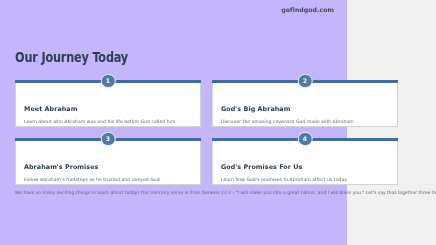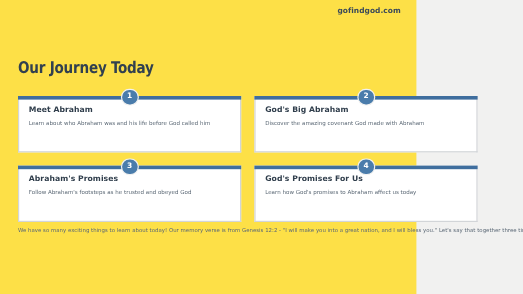--- a/index.html
+++ b/index.html
@@ -13,21 +13,21 @@
     font-family: "Liberation Sans", sans-serif;
     overflow: hidden;
     position: relative;
   }
 
   .slide {
     position: absolute;
     inset: 0;
     width: 347px;
     height: 245px;
-    background: #fde047;
+    background: #c4b5fd;
   }
 
   
   .brand {
     position: absolute;
     top: 6px;
     right: 13px;
     font-size: 6.2px;
     font-weight: bold;
     letter-spacing: 0.05px;
@@ -63,21 +63,21 @@
     column-gap: 11px;
     row-gap: 11px;
   }
 
   .card {
     position: relative;
     background: #ffffff;
     border: 0.8px solid #d2d5d8;
     border-top: none;
     box-sizing: border-box;
-    padding: 7px 8px 4px 8px;
+    padding: 25px 8px 4px 8px;
   }
 
   .card-bar {
     position: absolute;
     left: -0.8px;
     right: -0.8px;
     top: 0;
     height: 3.2px;
     background: #3f6e9e;
   }

